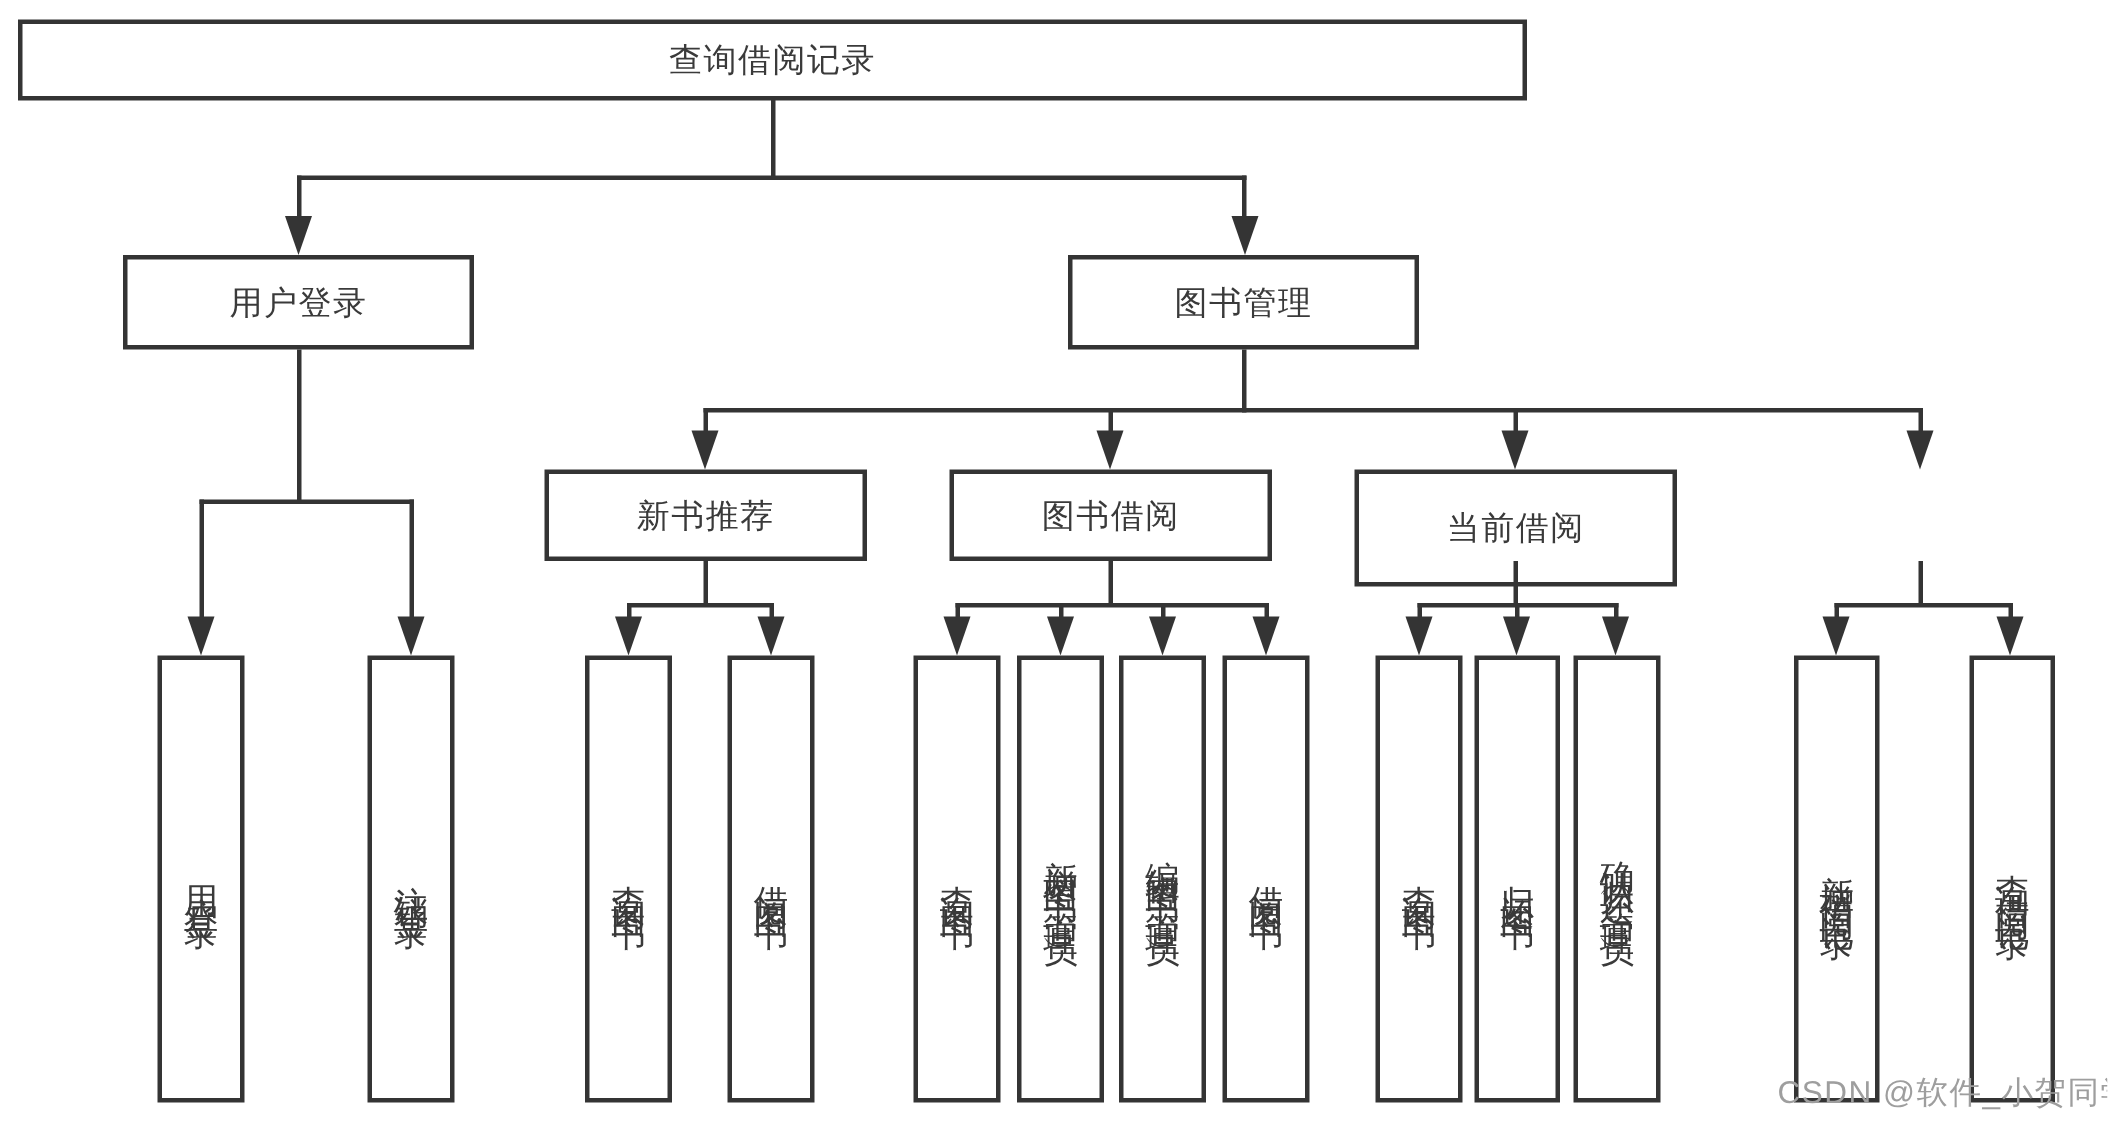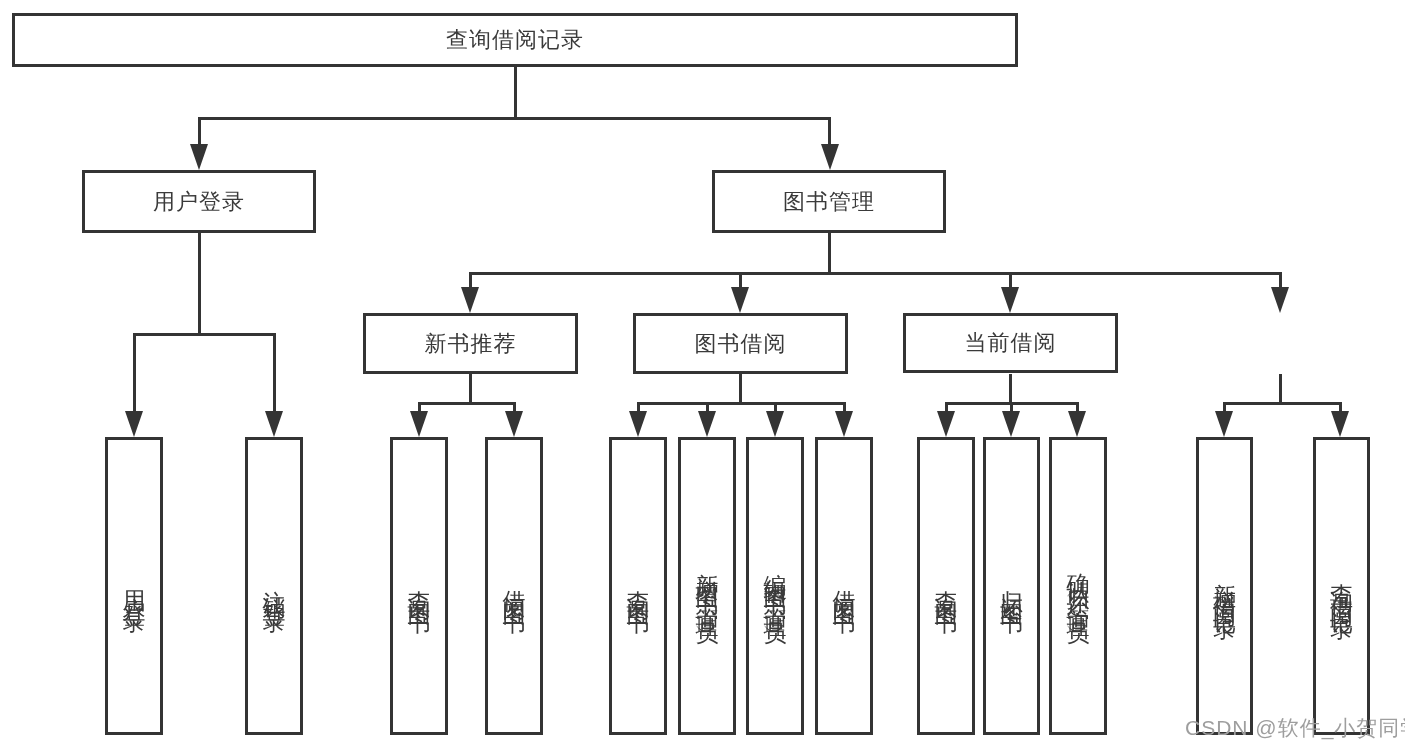--- a/index.html
+++ b/index.html
@@ -113,21 +113,21 @@
   <div class="arrow" style="left:1001px; top:287px;"></div>
   <div class="vline" style="left:1279px; top:272px; height:20px;"></div>
   <div class="arrow" style="left:1271px; top:287px;"></div>
 
   <div class="node" style="left:363px; top:313px; width:215px; height:61px;">
     <span>新书推荐</span>
   </div>
   <div class="node" style="left:633px; top:313px; width:215px; height:61px;">
     <span>图书借阅</span>
   </div>
-  <div class="node" style="left:903px; top:313px; width:215px; height:60px;">
+  <div class="node" style="left:903px; top:313px; width:215px; height:78px;">
     <span>当前借阅</span>
   </div>
 
   <div class="vline" style="left:469px; top:374px; height:30px;"></div>
   <div class="hline" style="left:418px; top:402px; width:98px;"></div>
   <div class="vline" style="left:418px; top:402px; height:13px;"></div>
   <div class="arrow" style="left:410px; top:411px;"></div>
   <div class="vline" style="left:513px; top:402px; height:13px;"></div>
   <div class="arrow" style="left:505px; top:411px;"></div>
 

